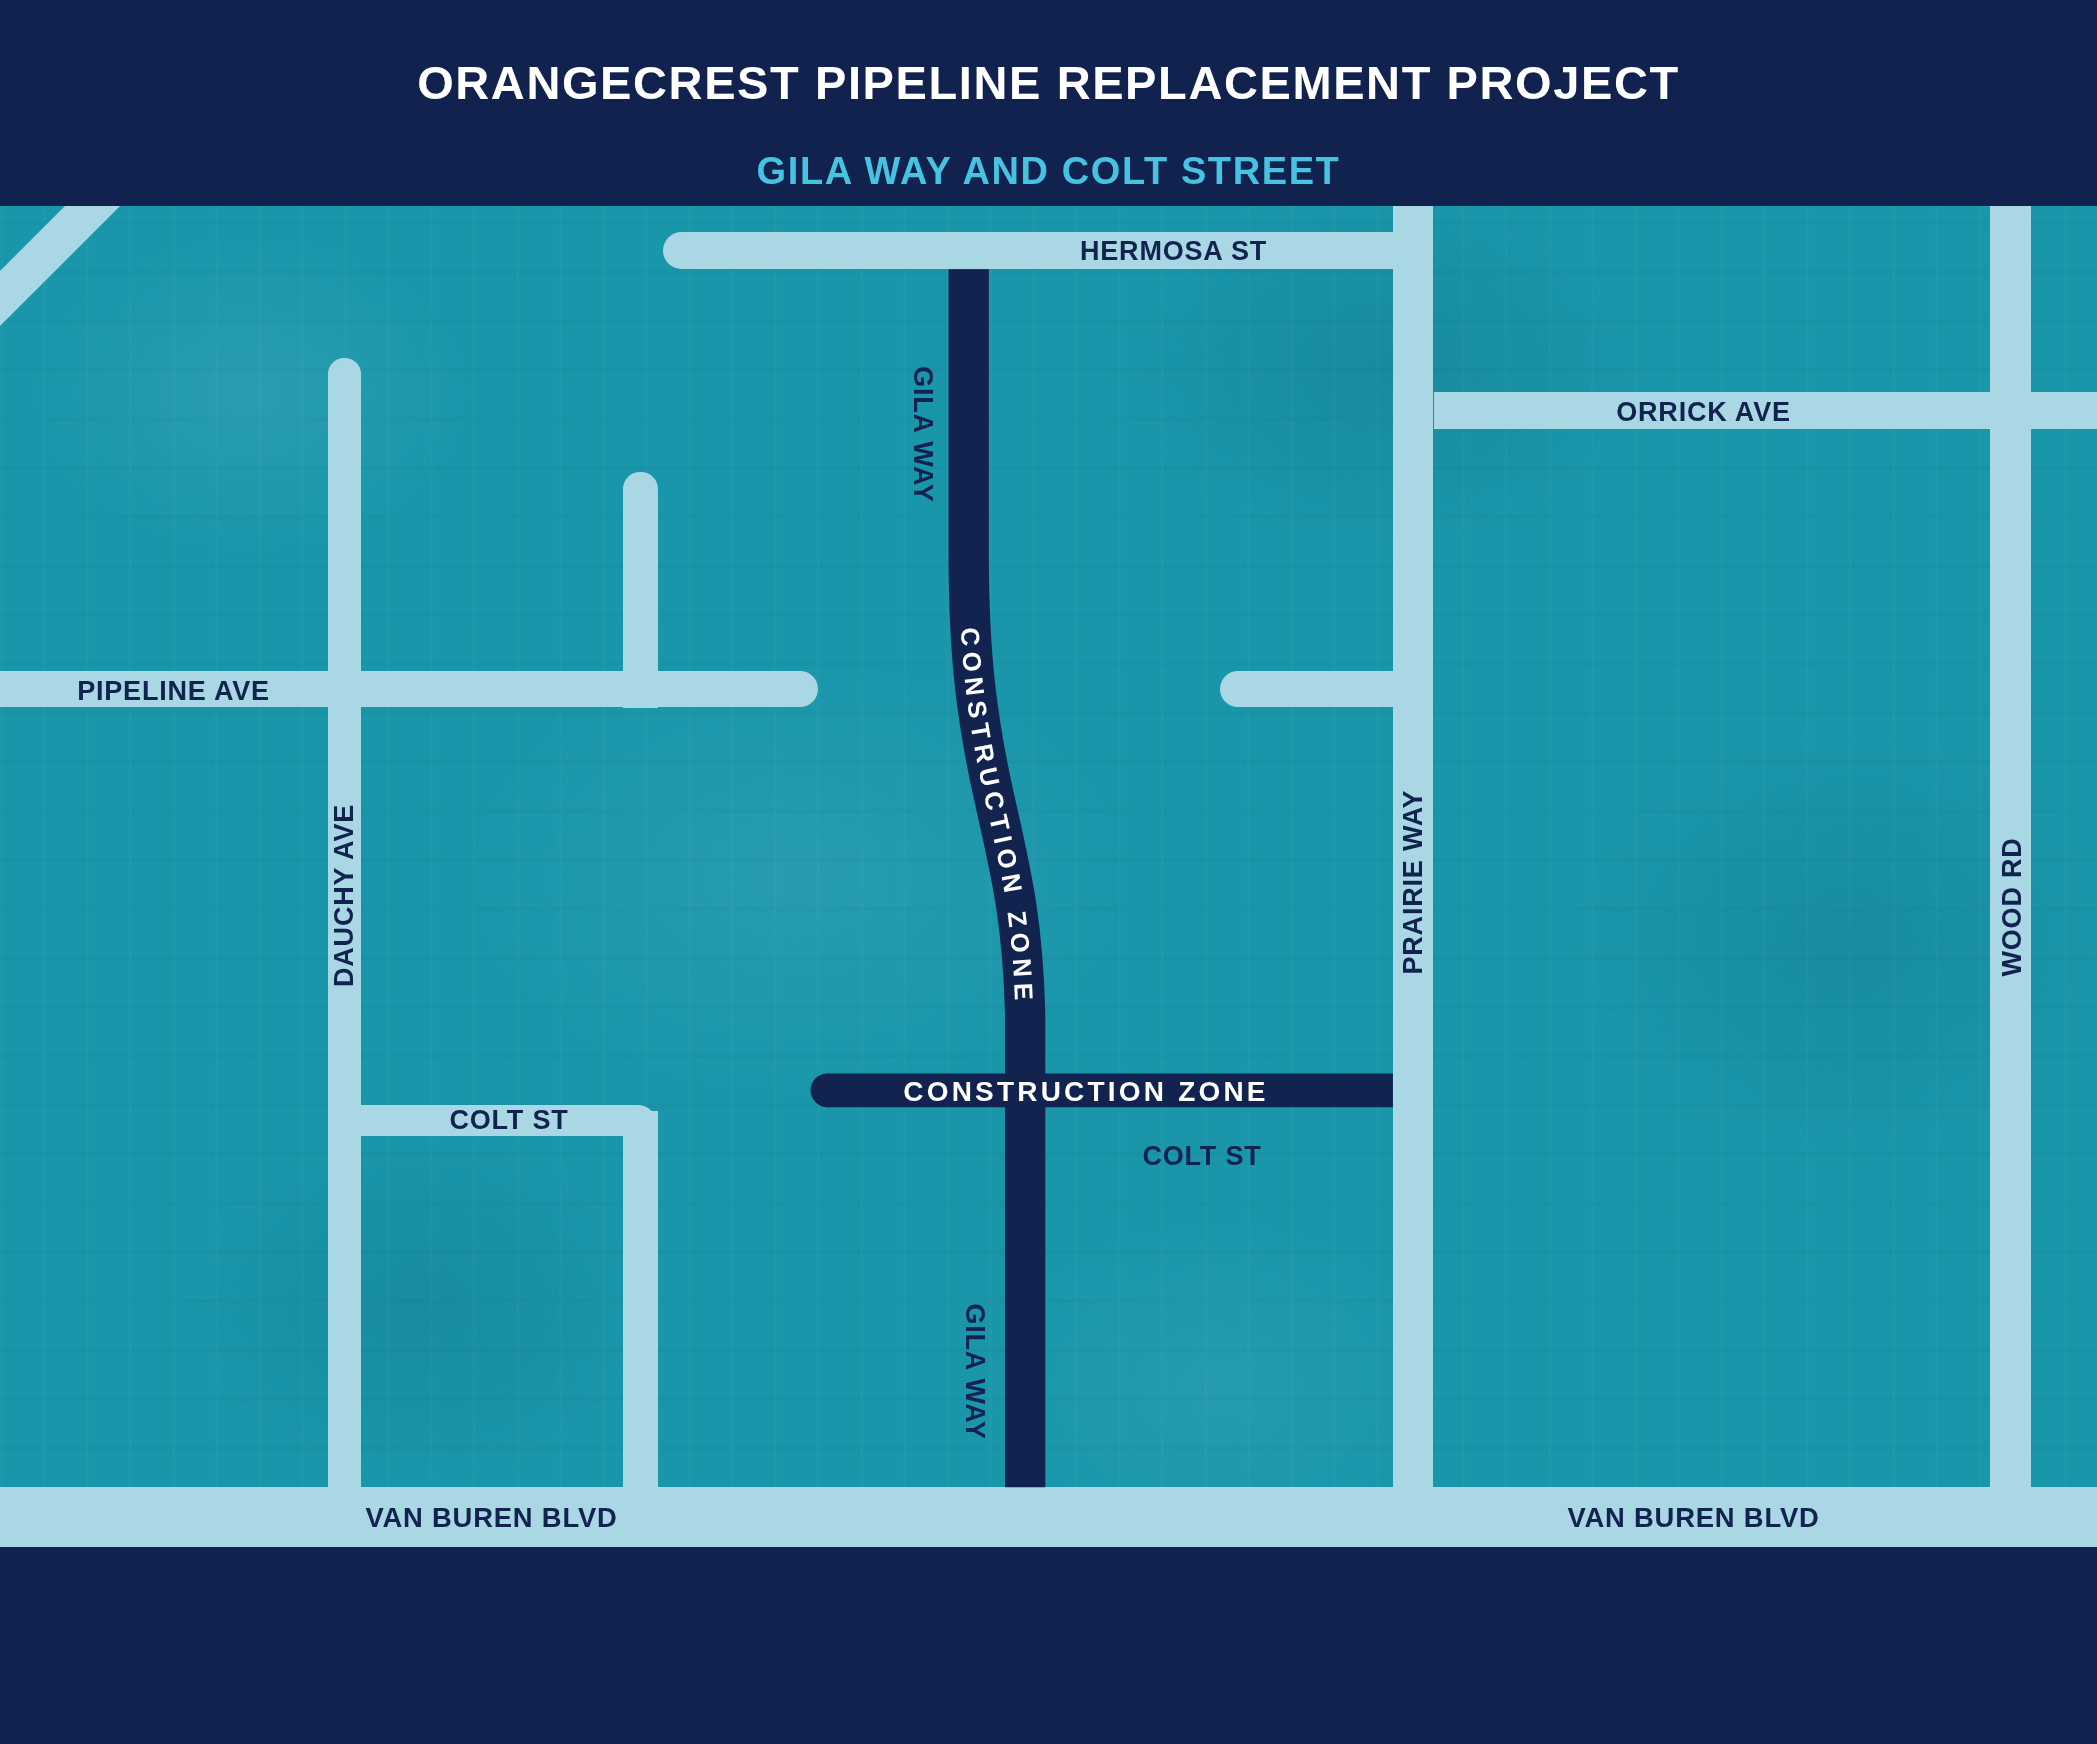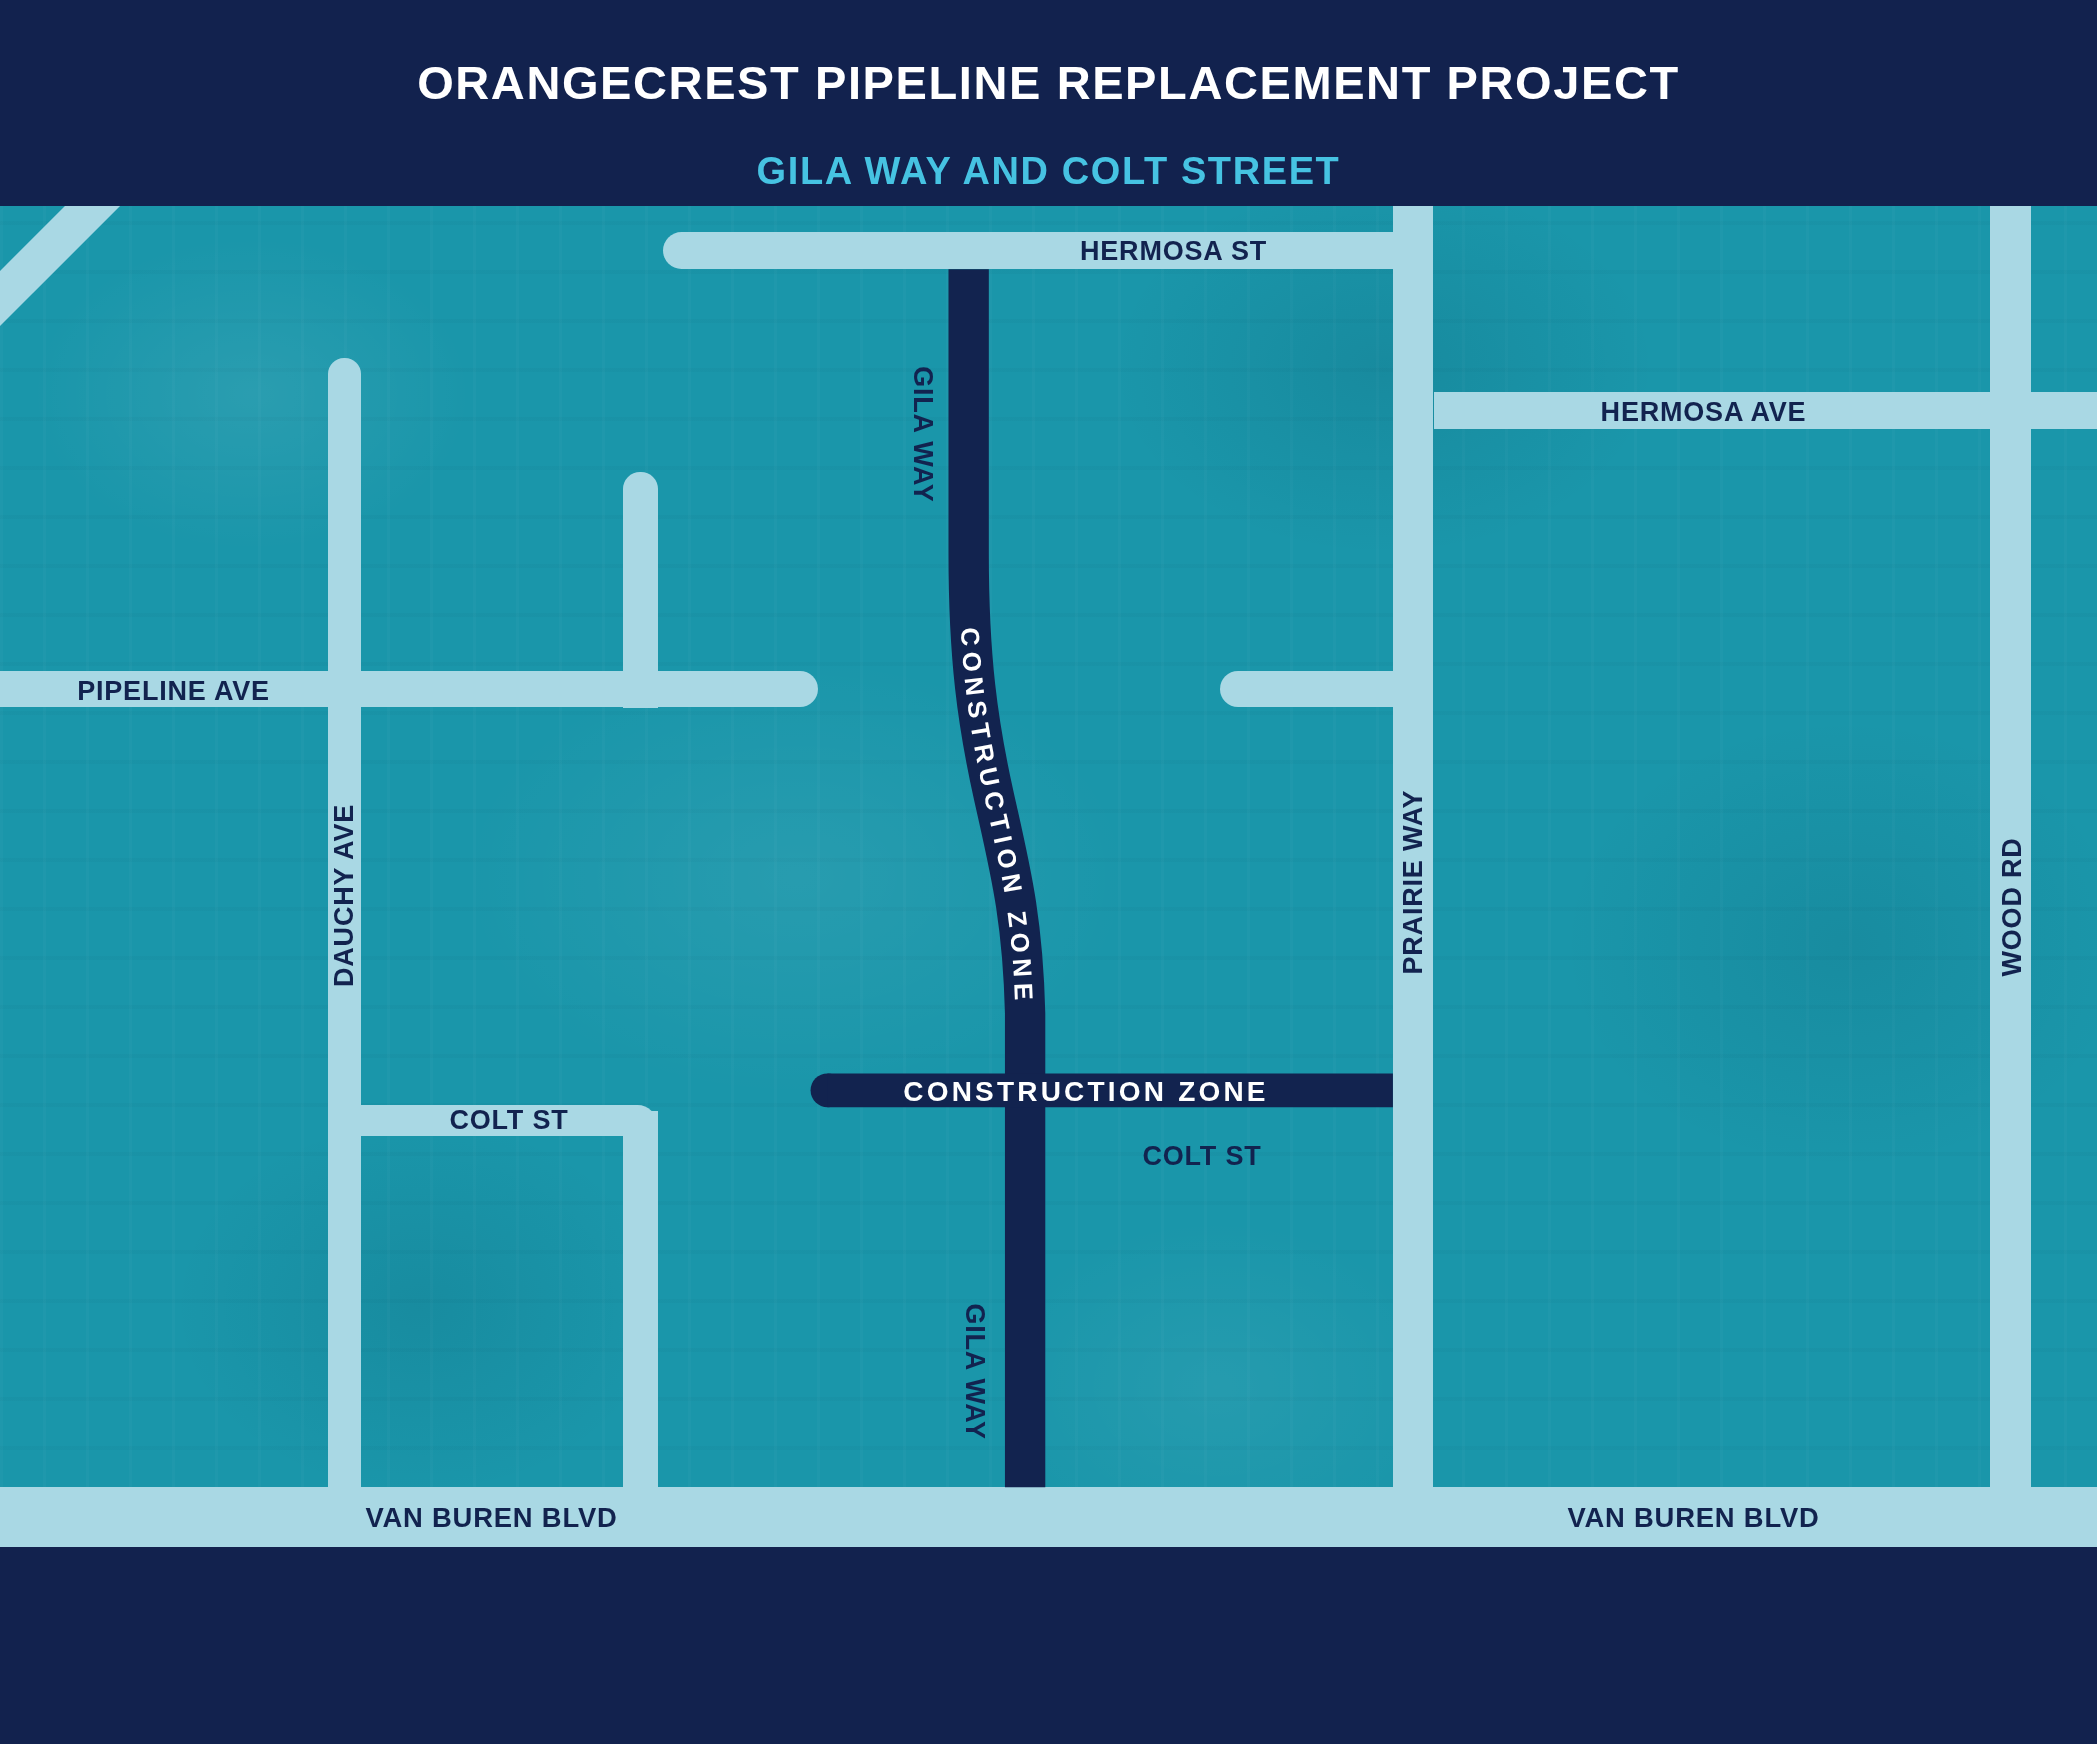--- a/index.html
+++ b/index.html
@@ -77,21 +77,21 @@
       <path d="M1026,1096 H1727" fill="none" stroke="#12234f" stroke-width="42"></path>
       <path id="gila-label-path" d="M1189,78 V430 C1189,560 1200,640 1220,730 C1240,820 1256,880 1259,1000 V1588" fill="none"></path>
       <text style="font-family:'Liberation Sans',sans-serif;font-weight:700;font-size:32px;fill:#ffffff;letter-spacing:7px;">
         <textPath href="#gila-label-path" startOffset="45%" text-anchor="middle">CONSTRUCTION ZONE</textPath>
       </text>
     </svg>
 
     <div class="cz-h-label" style="left:828px;top:870px;width:516px;height:34px;line-height:31px;">CONSTRUCTION ZONE</div>
 
     <div class="roadlabel" style="left:904px;top:29px;width:363px;height:32px;line-height:32px;text-align:right;">HERMOSA ST</div>
-    <div class="roadlabel" style="left:1522px;top:190px;width:363px;height:32px;line-height:32px;">HERMOSA AVE</div>
+    <div class="roadlabel" style="left:1522px;top:190px;width:363px;height:32px;line-height:32px;">ORRICK AVE</div>
     <div class="roadlabel" style="left:0;top:469px;width:347px;height:32px;line-height:32px;">PIPELINE AVE</div>
     <div class="roadlabel" style="left:361px;top:899px;width:296px;height:31px;line-height:31px;">COLT ST</div>
     <div class="roadlabel" style="left:1081px;top:934px;width:242px;height:32px;line-height:32px;">COLT ST</div>
     <div class="roadlabel" style="left:290px;top:1295px;width:403px;height:34px;line-height:34px;font-size:27.4px;">VAN BUREN BLVD</div>
     <div class="roadlabel" style="left:1492px;top:1295px;width:403px;height:34px;line-height:34px;font-size:27.4px;">VAN BUREN BLVD</div>
     <div class="roadlabel vlabel" style="left:256px;top:676px;width:177px;height:33px;line-height:33px;transform:rotate(-90deg);">DAUCHY AVE</div>
     <div class="roadlabel vlabel" style="left:1324px;top:664px;width:177px;height:32px;line-height:32px;transform:rotate(-90deg);">PRAIRIE WAY</div>
     <div class="roadlabel vlabel" style="left:1943px;top:686px;width:137px;height:32px;line-height:32px;transform:rotate(-90deg);">WOOD RD</div>
     <div class="roadlabel vlabel" style="left:858px;top:211px;width:129px;height:27.4px;line-height:27.4px;transform:rotate(90deg);">GILA WAY</div>
     <div class="roadlabel vlabel" style="left:894px;top:1152px;width:161px;height:27.4px;line-height:27.4px;transform:rotate(90deg);">GILA WAY</div>

